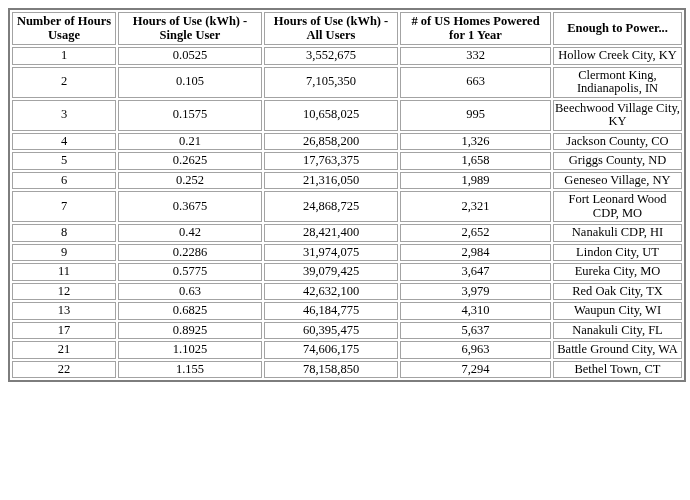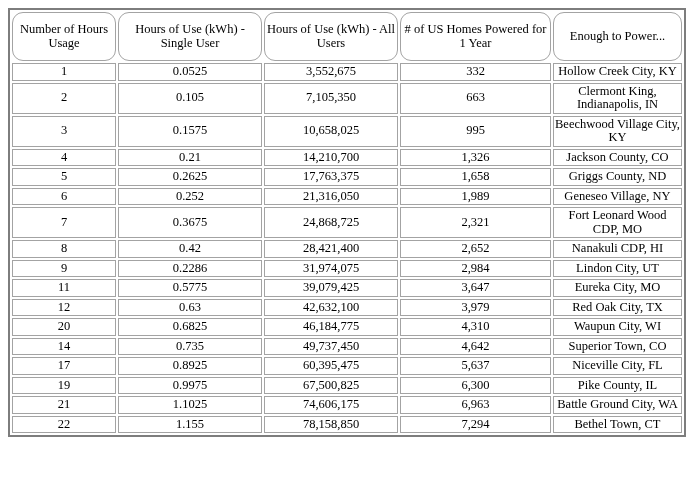--- a/index.html
+++ b/index.html
@@ -30,23 +30,22 @@
     border: 1px solid #a3a3a3;
     text-align: center;
     vertical-align: middle;
     font-size: 12.5px;
     line-height: 1.08;
     padding: 1px 1px;
     overflow: hidden;
     word-wrap: break-word;
   }
   table.data-table th {
-    font-weight: normal;
-    padding: 10px 1px;
-    border-radius: 11px;
+    font-weight: bold;
+    padding: 2px 1px;
   }
   col.c1 { width: 104px; }
   col.c2 { width: 144px; }
   col.c3 { width: 134px; }
   col.c4 { width: 151px; }
   col.c5 { width: 129px; }
 </style>
 </head>
 <body>
 
@@ -86,21 +85,21 @@
         <tr>
           <td>3</td>
           <td>0.1575</td>
           <td>10,658,025</td>
           <td>995</td>
           <td>Beechwood Village City, KY</td>
         </tr>
         <tr>
           <td>4</td>
           <td>0.21</td>
-          <td>14,210,700</td>
+          <td>26,858,200</td>
           <td>1,326</td>
           <td>Jackson County, CO</td>
         </tr>
         <tr>
           <td>5</td>
           <td>0.2625</td>
           <td>17,763,375</td>
           <td>1,658</td>
           <td>Griggs County, ND</td>
         </tr>
@@ -140,46 +139,32 @@
           <td>Eureka City, MO</td>
         </tr>
         <tr>
           <td>12</td>
           <td>0.63</td>
           <td>42,632,100</td>
           <td>3,979</td>
           <td>Red Oak City, TX</td>
         </tr>
         <tr>
-          <td>20</td>
+          <td>13</td>
           <td>0.6825</td>
           <td>46,184,775</td>
           <td>4,310</td>
           <td>Waupun City, WI</td>
         </tr>
         <tr>
-          <td>14</td>
-          <td>0.735</td>
-          <td>49,737,450</td>
-          <td>4,642</td>
-          <td>Superior Town, CO</td>
-        </tr>
-        <tr>
           <td>17</td>
           <td>0.8925</td>
           <td>60,395,475</td>
           <td>5,637</td>
-          <td>Niceville City, FL</td>
-        </tr>
-        <tr>
-          <td>19</td>
-          <td>0.9975</td>
-          <td>67,500,825</td>
-          <td>6,300</td>
-          <td>Pike County, IL</td>
+          <td>Nanakuli City, FL</td>
         </tr>
         <tr>
           <td>21</td>
           <td>1.1025</td>
           <td>74,606,175</td>
           <td>6,963</td>
           <td>Battle Ground City, WA</td>
         </tr>
         <tr>
           <td>22</td>

